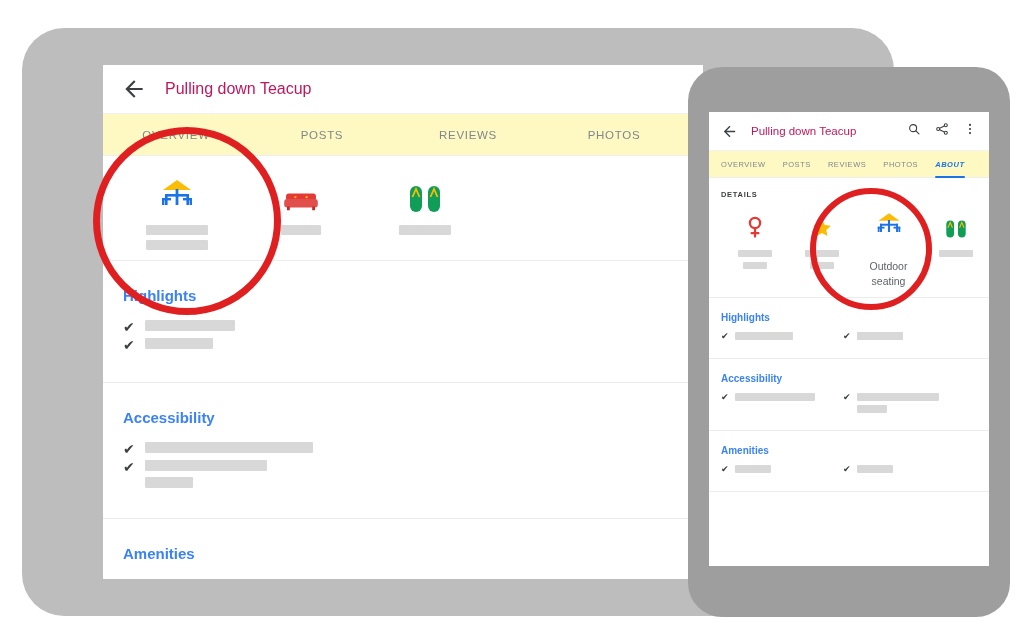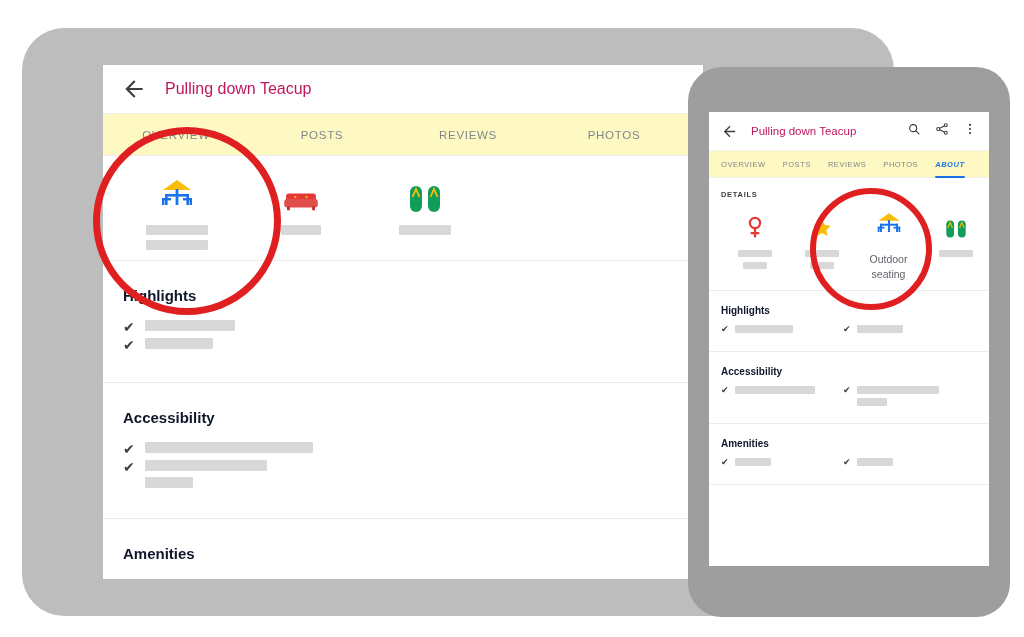--- a/index.html
+++ b/index.html
@@ -51,21 +51,21 @@
   .detail-item{
     width:124px;display:flex;flex-direction:column;align-items:center;
     text-align:center;
   }
   .detail-icon{height:44px;display:flex;align-items:flex-end;justify-content:center;}
   .detail-label{font-size:14px;color:#5f6368;line-height:21px;margin-top:6px;}
   .ph{background:#d8d8d8;border-radius:1px;display:block;}
   .detail-ph-wrap{margin-top:11px;display:flex;flex-direction:column;align-items:center;gap:5px;}
 
   .section{padding:0 0 0 0;}
-  .section-title{color:#0f172a;font-weight:bold;}
+  .section-title{color:#3b82f6;font-weight:bold;}
   #tablet-screen .section{border-top:1px solid #ececec;}
   #tablet-screen .section-title{font-size:15px;padding:26px 0 0 20px;}
   #tablet-screen .section-rows{display:flex;flex-wrap:wrap;padding:16px 0 26px 20px;}
   #tablet-screen .srow{width:340px;display:flex;align-items:flex-start;margin-bottom:4px;}
   #tablet-screen .srow .check{font-size:14px;color:#3c4043;margin-right:10px;line-height:14px;}
   #tablet-screen .srow .lines{display:flex;flex-direction:column;gap:6px;}
 
   
   #phone-screen .appbar{height:38px;padding-left:12px;border-bottom:1px solid #f3f3f3;}
   #phone-screen .back-arrow{width:17px;height:17px;margin-right:13px;}
@@ -79,21 +79,21 @@
   #phone-screen .tab.active{color:#1a73e8;font-weight:bold;font-style:italic;}
   #phone-screen .tab.active::after{
     content:"";position:absolute;left:0;right:0;bottom:-1px;height:2.5px;background:#1a73e8;border-radius:2px;
   }
   #phone-screen .details-heading{
     font-size:7.5px;font-weight:bold;letter-spacing:.7px;color:#3c4043;padding:12px 0 0 12px;
   }
   #phone-screen .details-strip{padding:6px 0 8px 12px;}
   #phone-screen .detail-item{width:70px;}
   #phone-screen .detail-icon{height:34px;}
-  #phone-screen .detail-label{font-size:10.5px;line-height:15px;margin-top:13px;}
+  #phone-screen .detail-label{font-size:10.5px;line-height:15px;margin-top:20px;}
   #phone-screen .section{border-top:1px solid #ececec;}
   #phone-screen .section-title{font-size:10px;padding:14px 0 0 12px;}
   #phone-screen .section-rows{display:flex;flex-wrap:wrap;padding:9px 0 14px 12px;}
   #phone-screen .srow{width:122px;display:flex;align-items:flex-start;margin-bottom:3px;}
   #phone-screen .srow .check{font-size:9px;color:#3c4043;margin-right:6px;line-height:9px;}
   #phone-screen .srow .lines{display:flex;flex-direction:column;gap:4px;}
 
   
   .anno-circle{position:absolute;border-radius:50%;box-sizing:border-box;}
   #anno-women-led{left:93px;top:127px;width:188px;height:188px;border:7px solid #e02020;}

